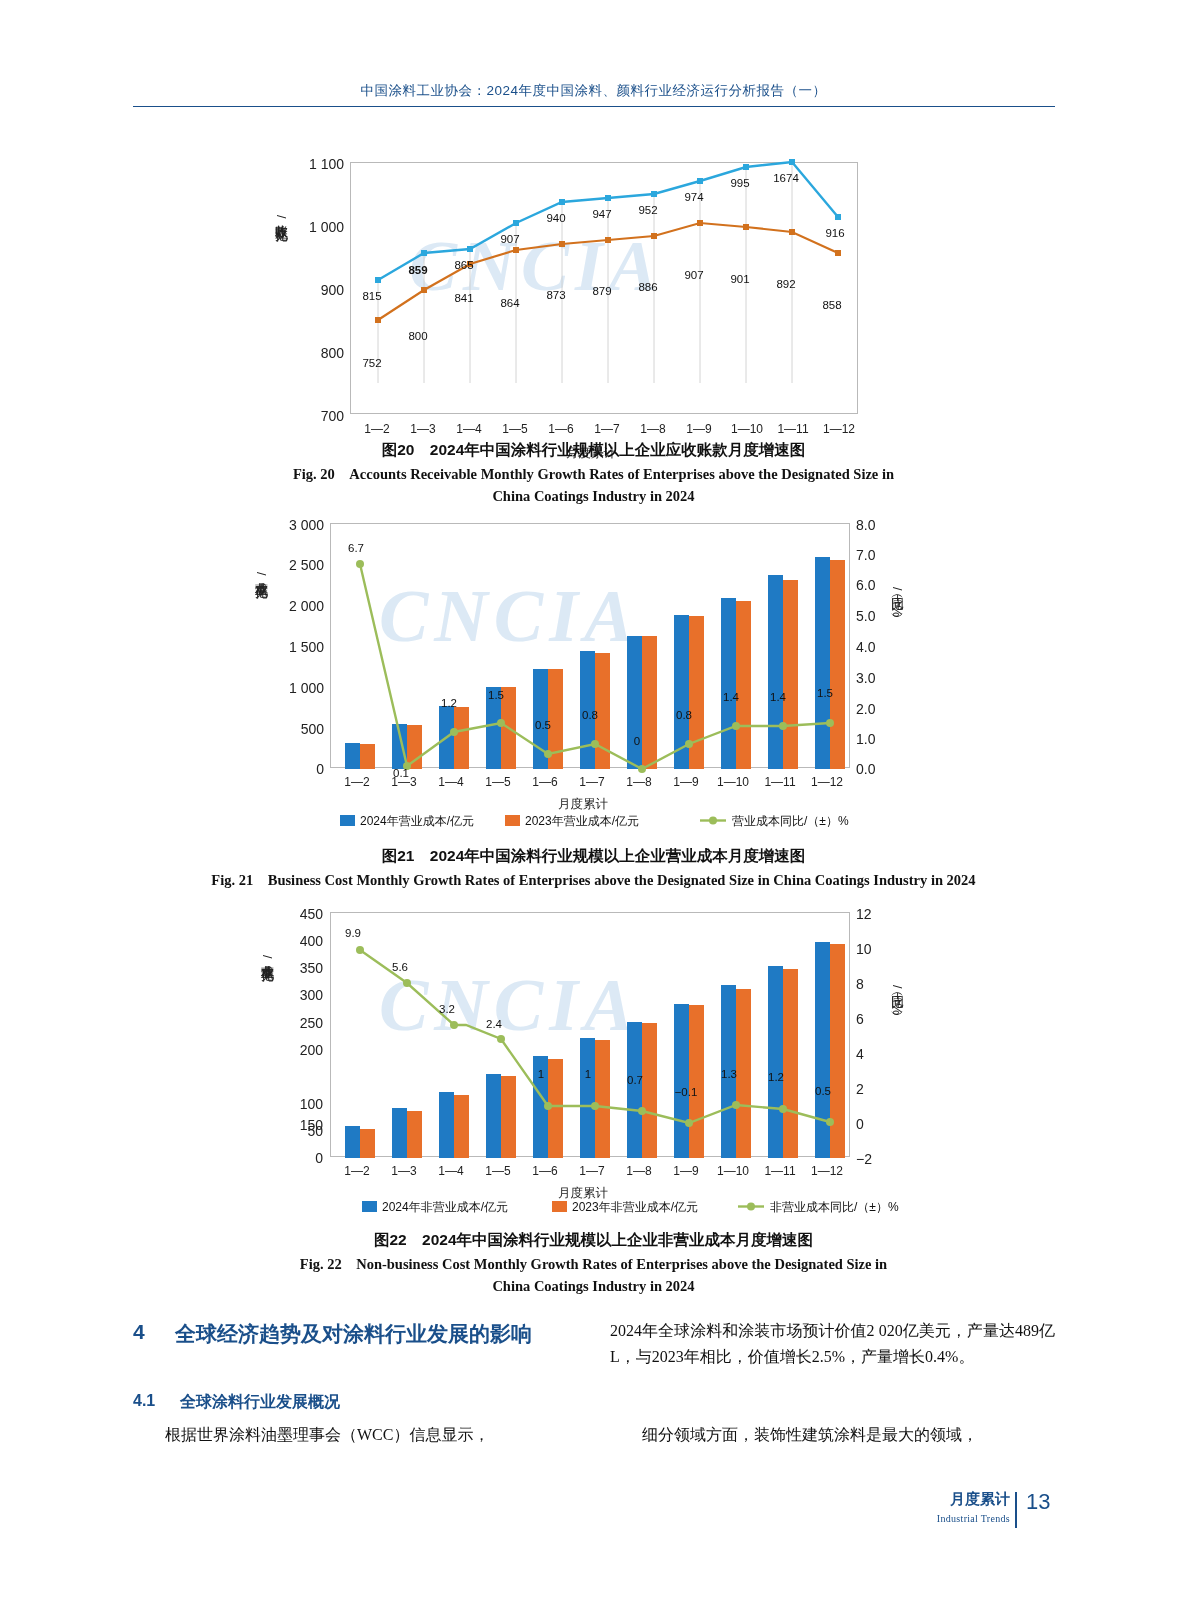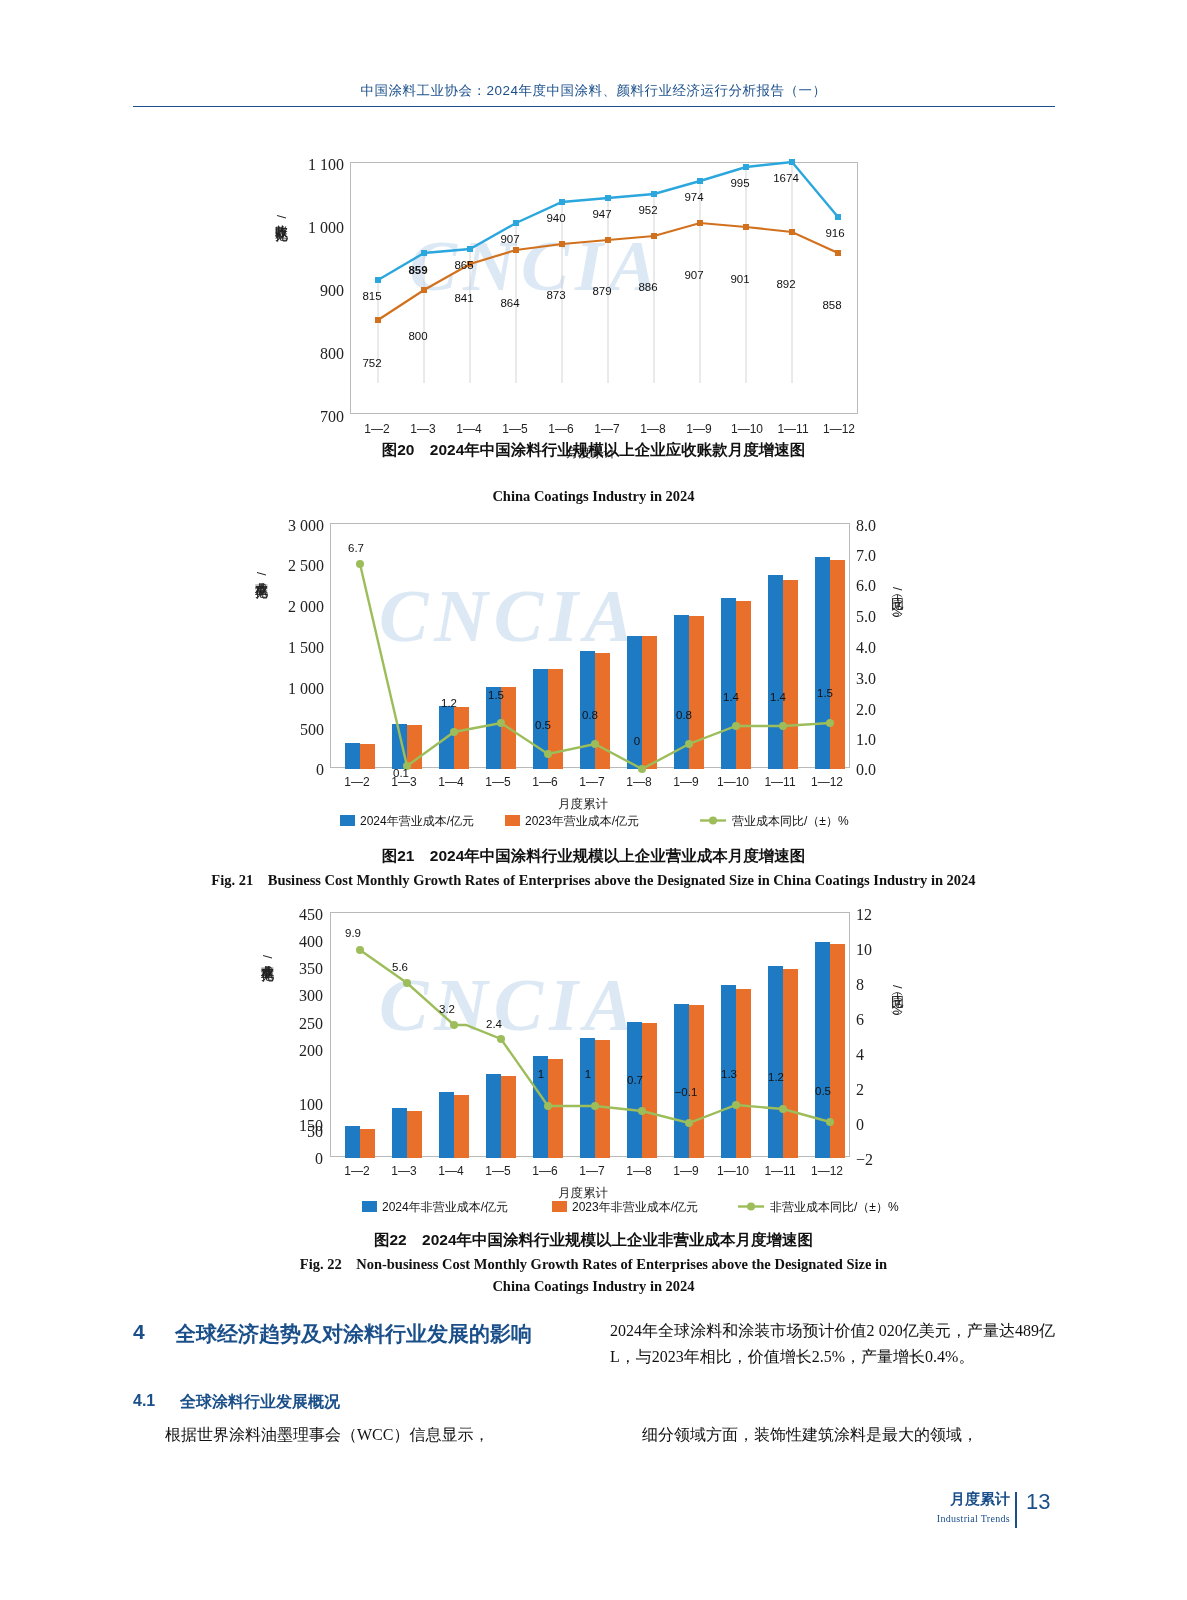--- a/index.html
+++ b/index.html
@@ -33,21 +33,21 @@
     z-index:0;
   }
   .axis-label{
     position:absolute;font-family:"Liberation Sans", sans-serif;font-size:12.5px;color:#222;
   }
   .ylab-v{
     position:absolute;font-family:"Liberation Sans", sans-serif;font-size:13px;color:#222;
     writing-mode:vertical-rl;text-orientation:mixed;
   }
   .tick{
-    position:absolute;font-family:Liberation Serif, serif;font-size:16px;color:#222;
+    position:absolute;font-family:Liberation Sans, sans-serif;font-size:14px;color:#222;
     text-align:right;white-space:nowrap;
   }
   .xtick{
     position:absolute;font-family:"Liberation Sans", sans-serif;font-size:12px;color:#222;
     text-align:center;white-space:nowrap;
   }
   .dlabel{
     position:absolute;font-family:"Liberation Sans", sans-serif;font-size:11.5px;color:#111;
     text-align:center;white-space:nowrap;z-index:5;
   }
@@ -222,20 +222,21 @@
     <div class="dlabel" style="left:531px;top:159px;width:50px;">873</div>
     <div class="dlabel" style="left:577px;top:155px;width:50px;">879</div>
     <div class="dlabel" style="left:623px;top:151px;width:50px;">886</div>
     <div class="dlabel" style="left:669px;top:139px;width:50px;">907</div>
     <div class="dlabel" style="left:715px;top:143px;width:50px;">901</div>
     <div class="dlabel" style="left:761px;top:148px;width:50px;">892</div>
     <div class="dlabel" style="left:807px;top:169px;width:50px;">858</div>
   </div>
 
   <div class="cap-cn" style="top:440px;">图20　2024年中国涂料行业规模以上企业应收账款月度增速图</div>
+  <div class="cap-en" style="top:464px;">Fig. 20　Accounts Receivable Monthly Growth Rates of Enterprises above the Designated Size in</div>
   <div class="cap-en" style="top:486px;">China Coatings Industry in 2024</div>
 
   <div class="figure" style="left:0;top:515px;width:1187px;height:310px;">
 
     <div class="plotbox" style="left:330px;top:8px;width:520px;height:245px;">
       <div class="wm" style="left:48px;top:50px;font-size:74px;">CNCIA</div>
       <svg class="chart" width="520" height="245" viewBox="0 0 520 245">
 
         <g>
           <rect x="14" y="219" width="15" height="26" fill="#1f7ac4"></rect>

